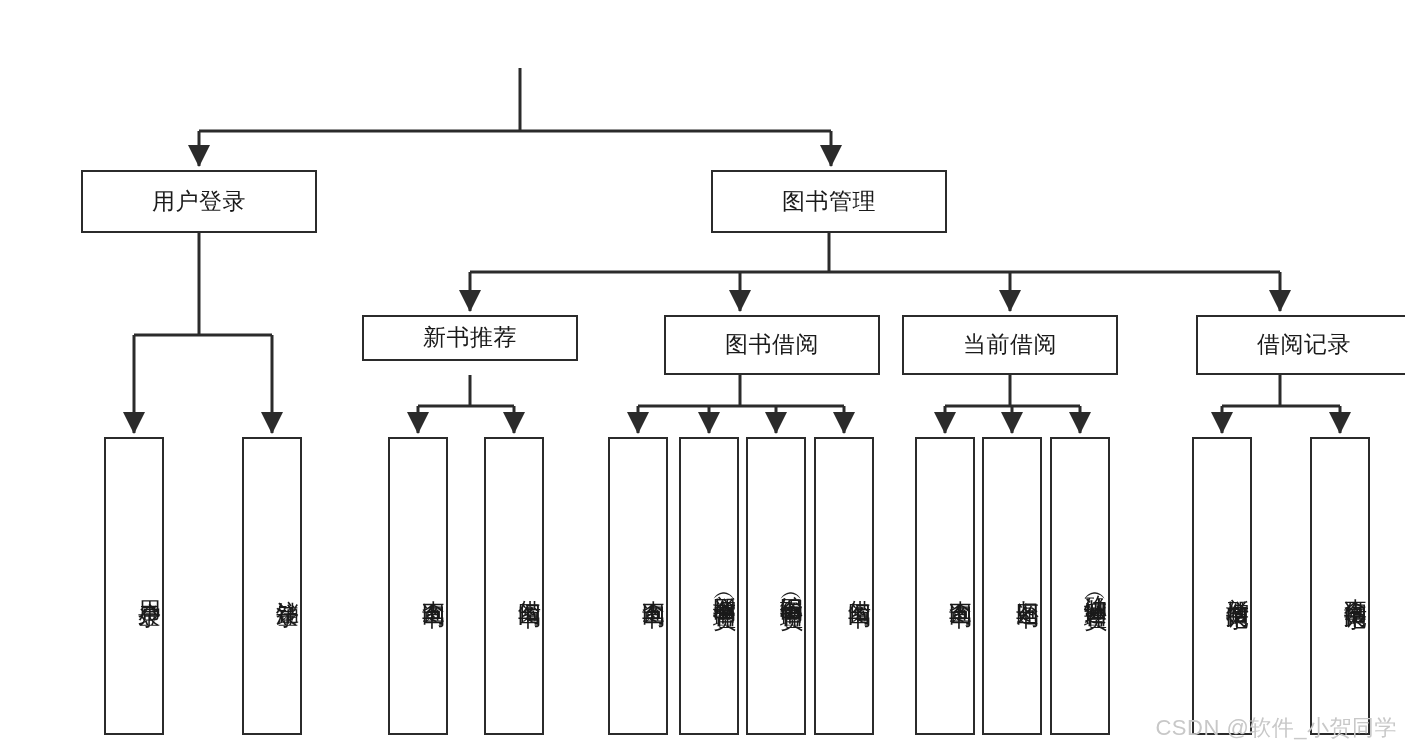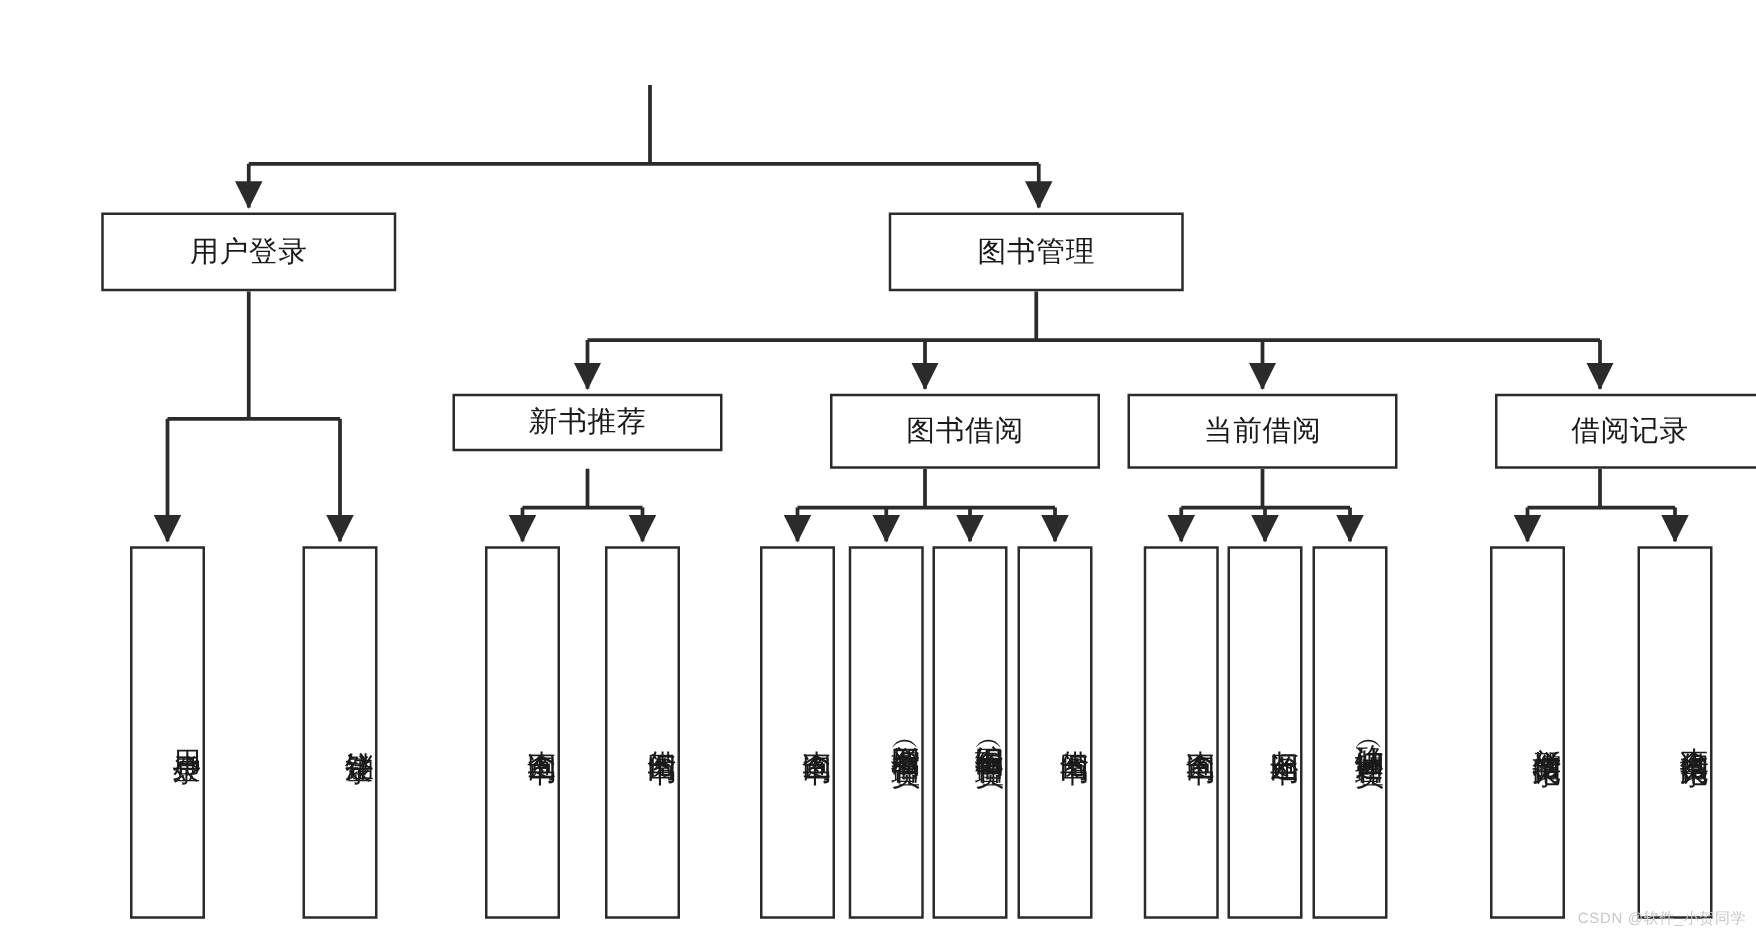--- a/index.html
+++ b/index.html
@@ -55,21 +55,21 @@
     align-items: flex-start;
     justify-content: center;
   }
   .node-v span {
     display: block;
   }
   .watermark {
     position: absolute;
     right: 8px;
     bottom: 4px;
-    font-size: 12px;
+    font-size: 22px;
     color: #c8c8c8;
     z-index: 5;
     white-space: nowrap;
     letter-spacing: 0.5px;
   }
 </style>
 </head>
 <body>
 
 <div id="canvas">

